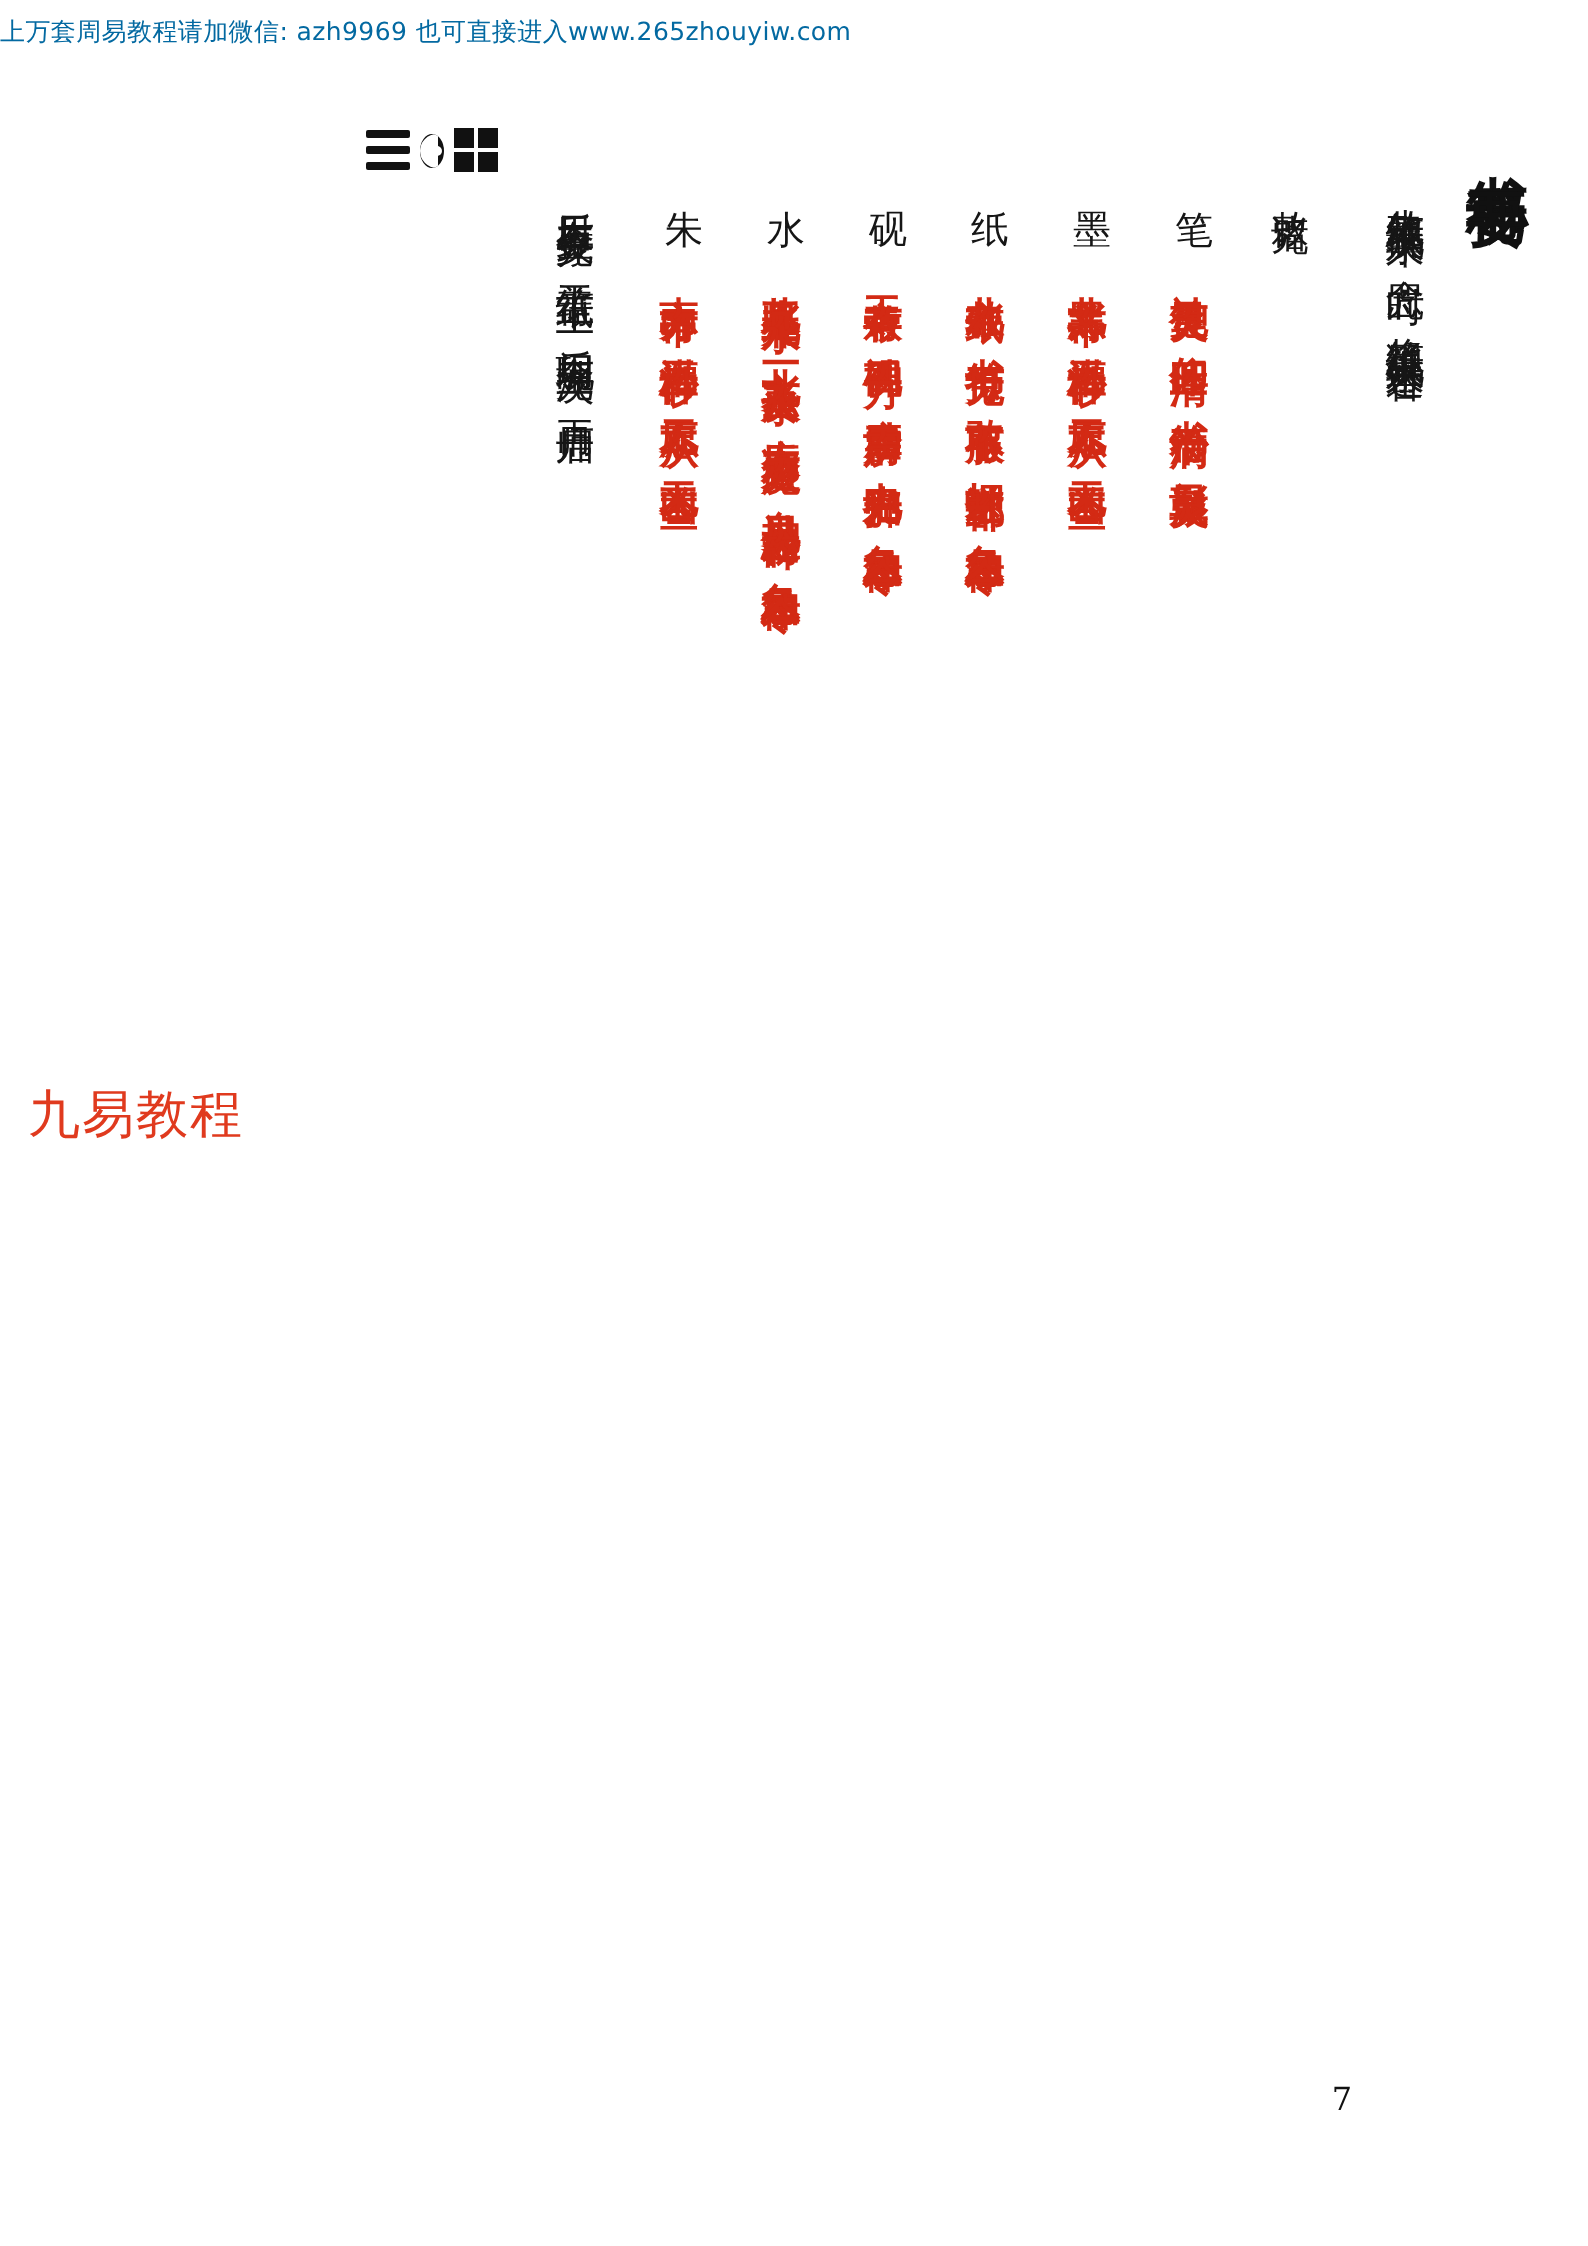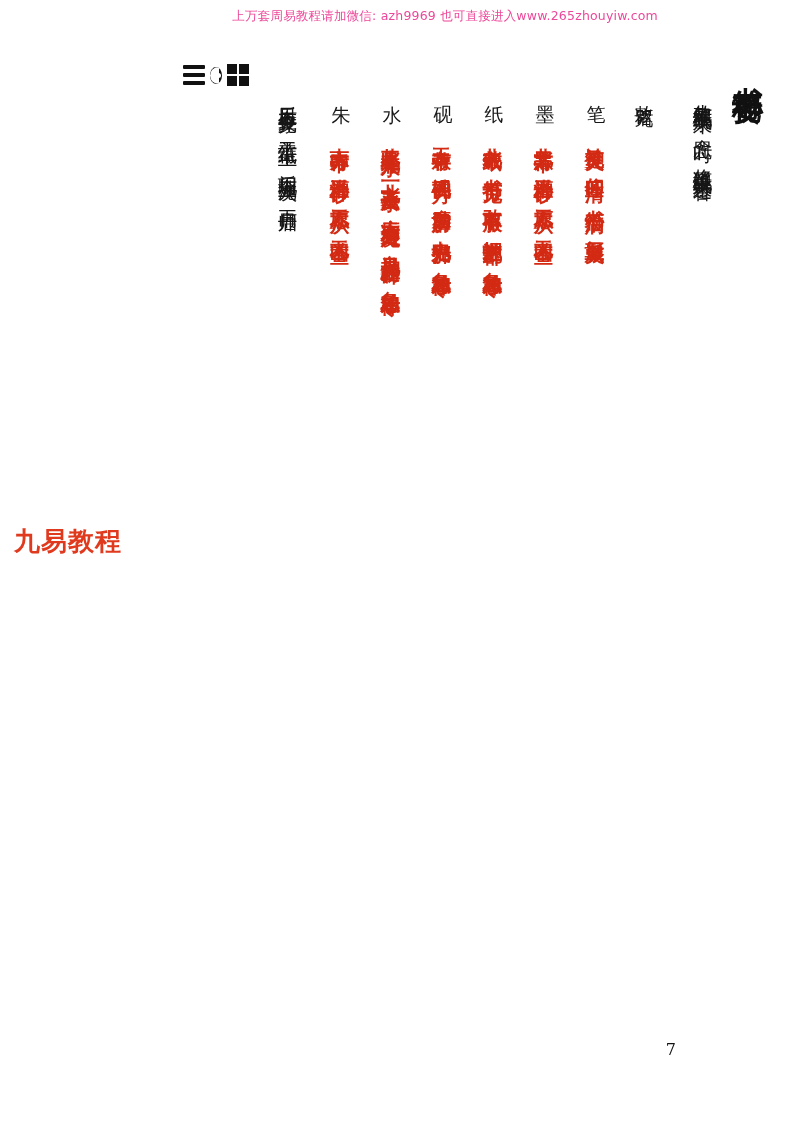--- a/index.html
+++ b/index.html
@@ -15,23 +15,23 @@
     color: #111111;
     overflow: hidden;
   }
 
   
   .top-banner {
     position: absolute;
     top: 8px;
     left: 0;
     width: 658px;
-    text-align: right;
+    text-align: left;
     font-size: 12.5px;
-    color: #ec4899;
+    color: #0369a1;
     letter-spacing: 0.2px;
     white-space: nowrap;
   }
 
   
   .page-body {
     position: absolute;
     top: 40px;
     left: 0;
     width: 794px;
@@ -172,23 +172,23 @@
   }
   .grid4 span {
     background: #111;
     display: block;
   }
 
   
   .brand {
     position: absolute;
     left: 14px;
-    top: 484px;
+    top: 500px;
     font-size: 26px;
-    font-weight: bold;
+    font-weight: normal;
     color: #e03a1e;
     font-family: "DejaVu Serif", "Liberation Serif", serif;
     letter-spacing: 1px;
   }
 
   
   .page-num {
     position: absolute;
     right: 118px;
     top: 1000px;

